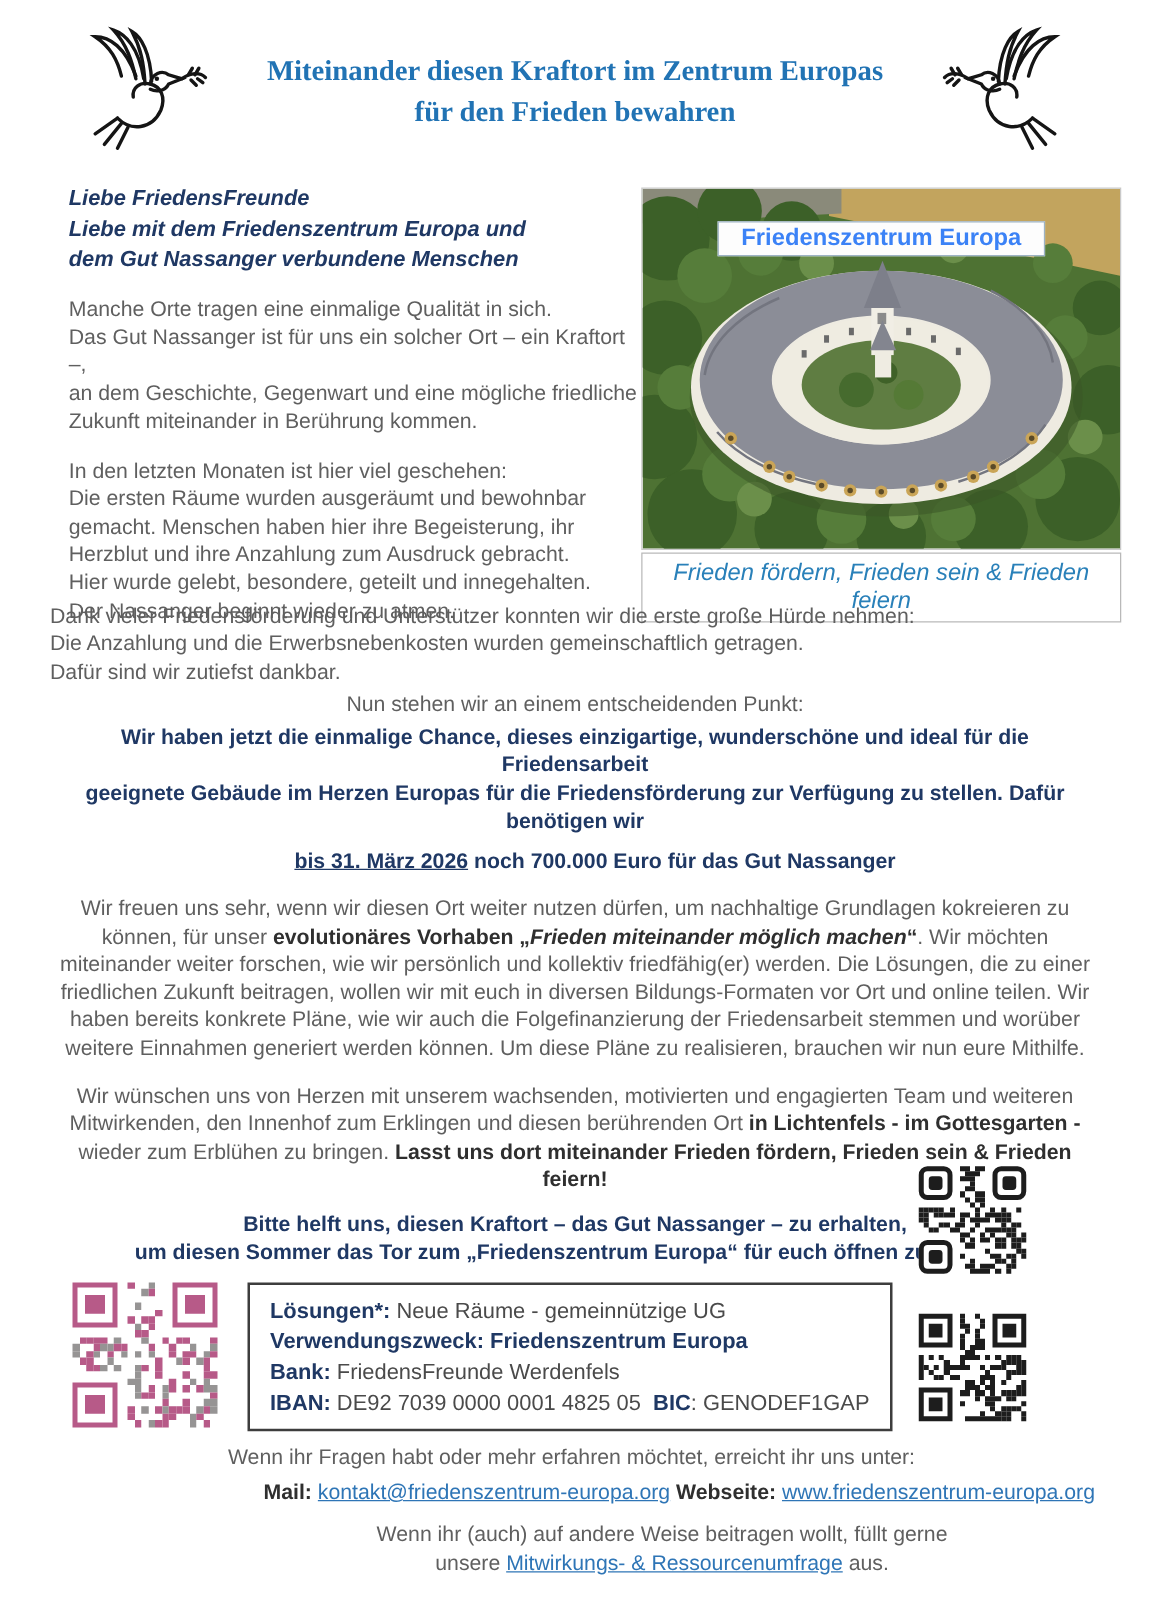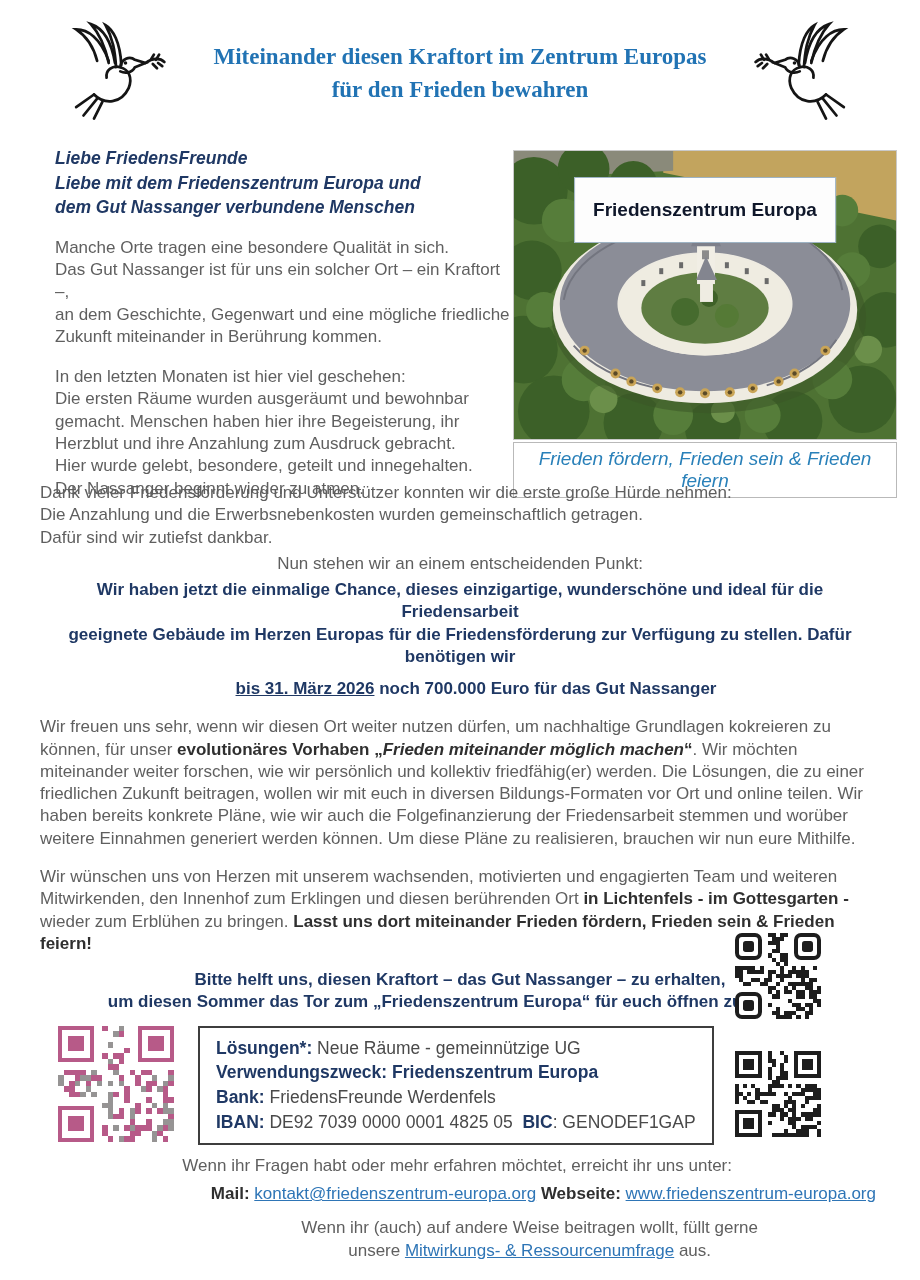--- a/index.html
+++ b/index.html
@@ -17,33 +17,33 @@
   
   .left-col{position:absolute;left:55px;top:146px;width:460px;}
   .greeting{color:#1f3864;font-weight:bold;font-style:italic;font-size:17.5px;line-height:1.4;}
   .para{margin-top:17px;font-size:17px;line-height:1.32;color:#5f5f5f;}
 
   
   .photo-box{position:absolute;left:513px;top:150px;width:384px;}
   .photo{position:relative;width:384px;height:290px;border:1px solid #c9c9c9;box-sizing:border-box;overflow:hidden;}
   .photo svg{display:block;width:100%;height:100%;}
   .photo-label{position:absolute;left:50%;top:26px;transform:translateX(-50%);background:#fdfdfd;
-               border:1px solid #9db3c4;padding:21px 18px;font-size:19px;font-weight:bold;color:#0f172a;white-space:nowrap;}
+               border:1px solid #9db3c4;padding:2px 18px;font-size:19px;font-weight:bold;color:#3b82f6;white-space:nowrap;}
   .photo-caption{margin-top:2px;border:1px solid #b9b9b9;background:#fff;text-align:center;
                  font-style:italic;font-size:19px;color:#2980b9;padding:5px 0;}
 
   
   .fullcol{position:absolute;left:40px;right:40px;top:482px;font-size:17px;line-height:1.31;color:#5f5f5f;}
   .center{text-align:center;}
   .bold{font-weight:bold;}
   .dark{color:#2f2f2f;}
   .chance{margin-top:4px;font-weight:bold;color:#1f3864;}
   .deadline{margin-top:10px;font-weight:bold;color:#1f3864;}
   .deadline .u{text-decoration:underline;margin-left:32px;}
-  .flowp{margin-top:16px;text-align:left;}
+  .flowp{margin-top:16px;text-align:center;}
   .appeal{margin-top:14px;font-weight:bold;color:#1f3864;}
 
   
   .bank-row{margin-top:12px;display:flex;align-items:flex-start;}
   .qr{display:grid;position:relative;background:#fff;}
   .qr i{display:block;}
   .qr .f{position:absolute;width:31%;height:31%;border:4px solid currentColor;box-sizing:border-box;}
   .qr .f::after{content:"";position:absolute;left:22%;top:22%;width:56%;height:56%;background:currentColor;}
   .qr .tl{left:0;top:0;} .qr .tr{right:0;top:0;} .qr .bl{left:0;bottom:0;}
   .qr.round .f,.qr.round .f::after{border-radius:26%;}
@@ -106,21 +106,21 @@
     </div>
   </div>
 
   <div class="left-col">
     <div class="greeting">
       <div>Liebe FriedensFreunde</div>
       <div>Liebe mit dem Friedenszentrum Europa und</div>
       <div>dem Gut Nassanger verbundene Menschen</div>
     </div>
     <div class="para">
-      <div>Manche Orte tragen eine besondere Qualität in sich.</div>
+      <div>Manche Orte tragen eine einmalige Qualität in sich.</div>
       <div>Das Gut Nassanger ist für uns ein solcher Ort – ein Kraftort –,</div>
       <div>an dem Geschichte, Gegenwart und eine mögliche friedliche</div>
       <div>Zukunft miteinander in Berührung kommen.</div>
     </div>
     <div class="para">
       <div>In den letzten Monaten ist hier viel geschehen:</div>
       <div>Die ersten Räume wurden ausgeräumt und bewohnbar</div>
       <div>gemacht. Menschen haben hier ihre Begeisterung, ihr</div>
       <div>Herzblut und ihre Anzahlung zum Ausdruck gebracht.</div>
       <div>Hier wurde gelebt, besondere, geteilt und innegehalten.</div>

